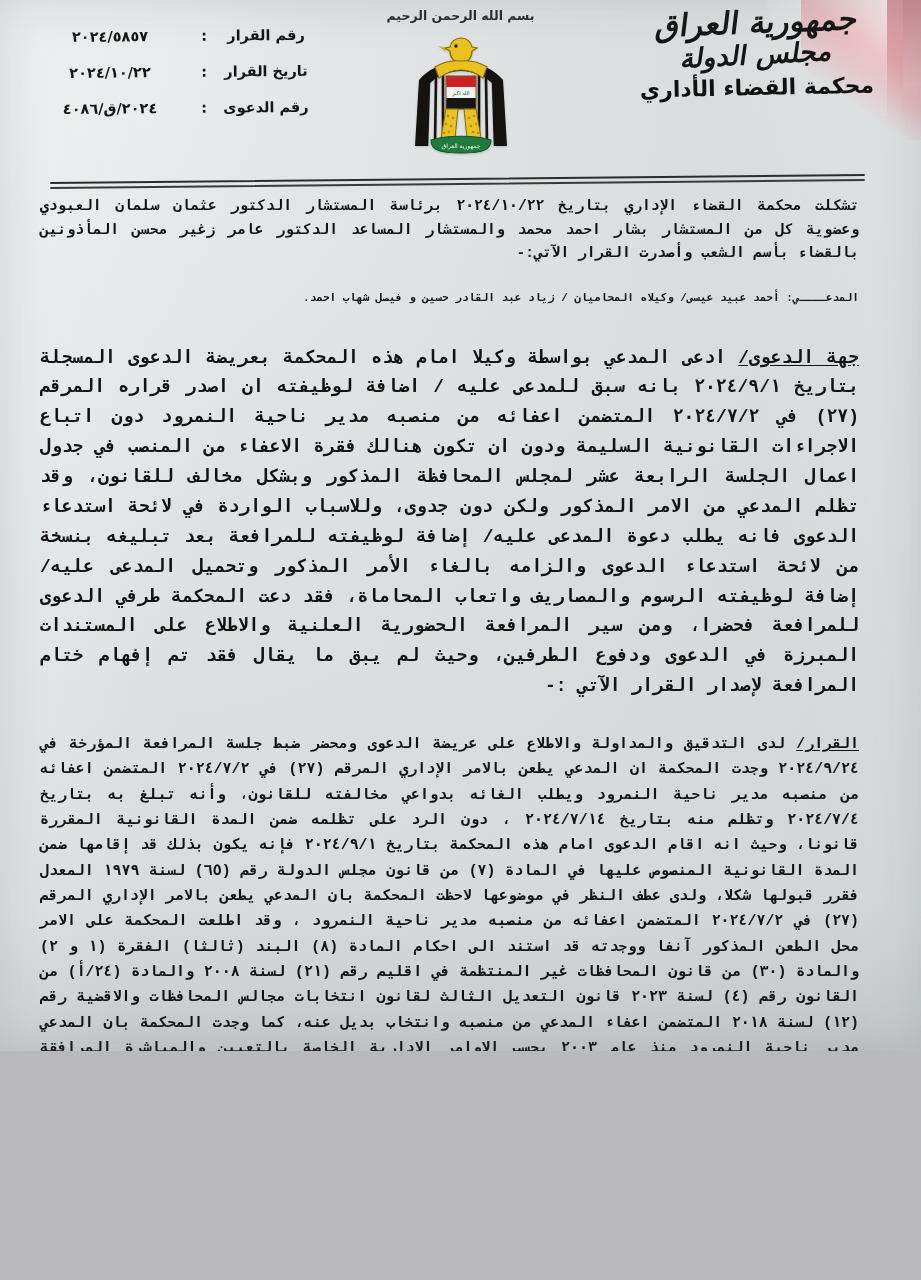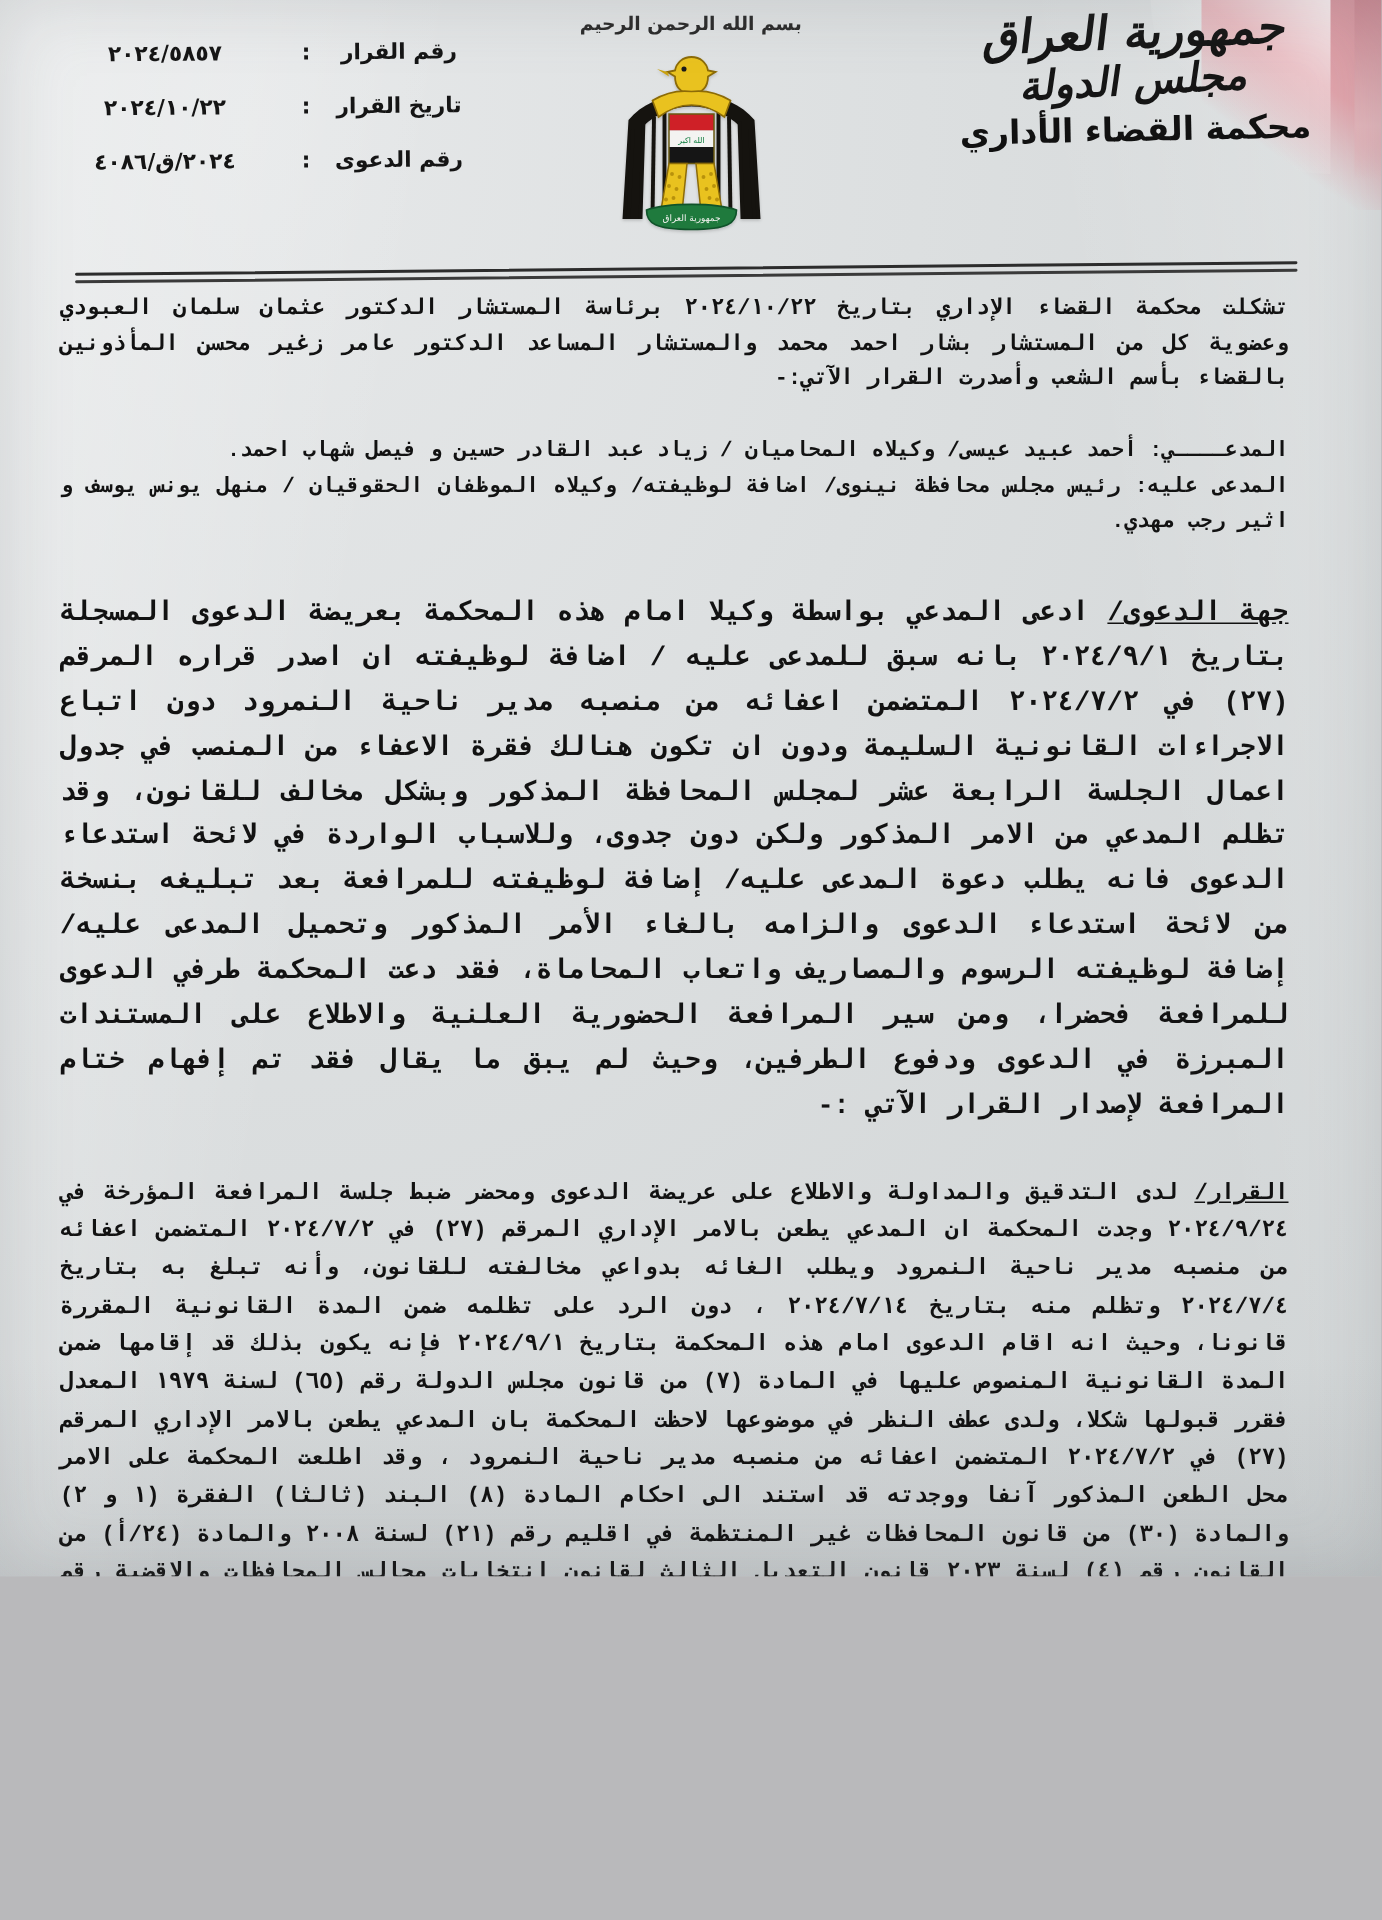--- a/index.html
+++ b/index.html
@@ -113,21 +113,21 @@
     line-height:1.62;
     text-align:justify;
     text-justify:inter-word;
     color:#121212;
     font-weight:bold;
     font-family:Liberation Mono, monospace;
   }
   .para{margin:0 0 4px 0;}
   .para.intro{text-align:justify;margin-bottom:14px;font-size:14.6px;line-height:1.62;}
 
-  .party{margin:0 0 2px 0;font-size:14px;line-height:1.6;}
+  .party{margin:0 0 2px 0;font-size:11px;line-height:1.6;}
   .party-label{font-weight:bold;text-decoration:none;}
   .party-label.stretch{letter-spacing:2.5px;}
 
   .gap-sm{height:10px;}
   .gap-md{height:26px;}
   .gap-lg{height:34px;}
 
   .section-label{
     font-weight:bold;
     text-decoration:underline;
@@ -262,24 +262,20 @@
 
       <p class="para intro">تشكلت محكمة القضاء الإداري بتاريخ ٢٠٢٤/١٠/٢٢ برئاسة المستشار الدكتور عثمان سلمان العبودي وعضوية كل من المستشار بشار احمد محمد والمستشار المساعد الدكتور عامر زغير محسن المأذونين بالقضاء بأسم الشعب وأصدرت القرار الآتي:-</p>
 
       <div class="gap-sm"></div>
 
       <p class="party">
         <span class="party-label stretch">المدعــــي</span><span>:</span>
         <span>أحمد عبيد عيسى/ وكيلاه المحاميان / زياد عبد القادر حسين و فيصل شهاب احمد.</span>
       </p>
 
-      <p class="party">
-        <span class="party-label">المدعى عليه:</span>
-        <span>رئيس مجلس محافظة نينوى/ اضافة لوظيفته/ وكيلاه الموظفان الحقوقيان / منهل يونس يوسف و اثير رجب مهدي.</span>
-      </p>
 
       <div class="gap-lg"></div>
 
       <p class="para claim">
         <span class="section-label">جهة الدعوى/</span>
         <span>ادعى المدعي بواسطة وكيلا امام هذه المحكمة بعريضة الدعوى المسجلة بتاريخ ٢٠٢٤/٩/١ بانه سبق للمدعى عليه / اضافة لوظيفته ان اصدر قراره المرقم (٢٧) في ٢٠٢٤/٧/٢ المتضمن اعفائه من منصبه مدير ناحية النمرود دون اتباع الاجراءات القانونية السليمة ودون ان تكون هنالك فقرة الاعفاء من المنصب في جدول اعمال الجلسة الرابعة عشر لمجلس المحافظة المذكور وبشكل مخالف للقانون، وقد تظلم المدعي من الامر المذكور ولكن دون جدوى، وللاسباب الواردة في لائحة استدعاء الدعوى فانه يطلب دعوة المدعى عليه/ إضافة لوظيفته للمرافعة بعد تبليغه بنسخة من لائحة استدعاء الدعوى والزامه بالغاء الأمر المذكور وتحميل المدعى عليه/ إضافة لوظيفته الرسوم والمصاريف واتعاب المحاماة، فقد دعت المحكمة طرفي الدعوى للمرافعة فحضرا، ومن سير المرافعة الحضورية العلنية والاطلاع على المستندات المبرزة في الدعوى ودفوع الطرفين، وحيث لم يبق ما يقال فقد تم إفهام ختام المرافعة لإصدار القرار الآتي :-</span>
       </p>
 
       <div class="gap-md"></div>
 

